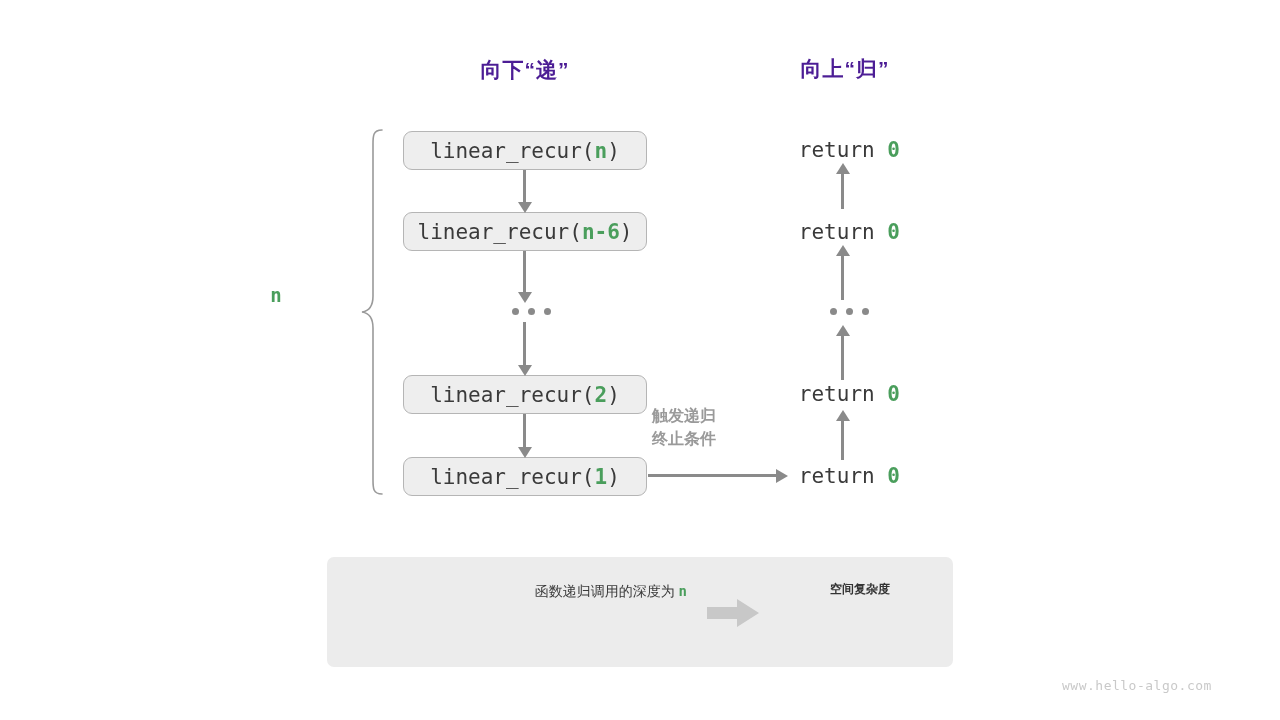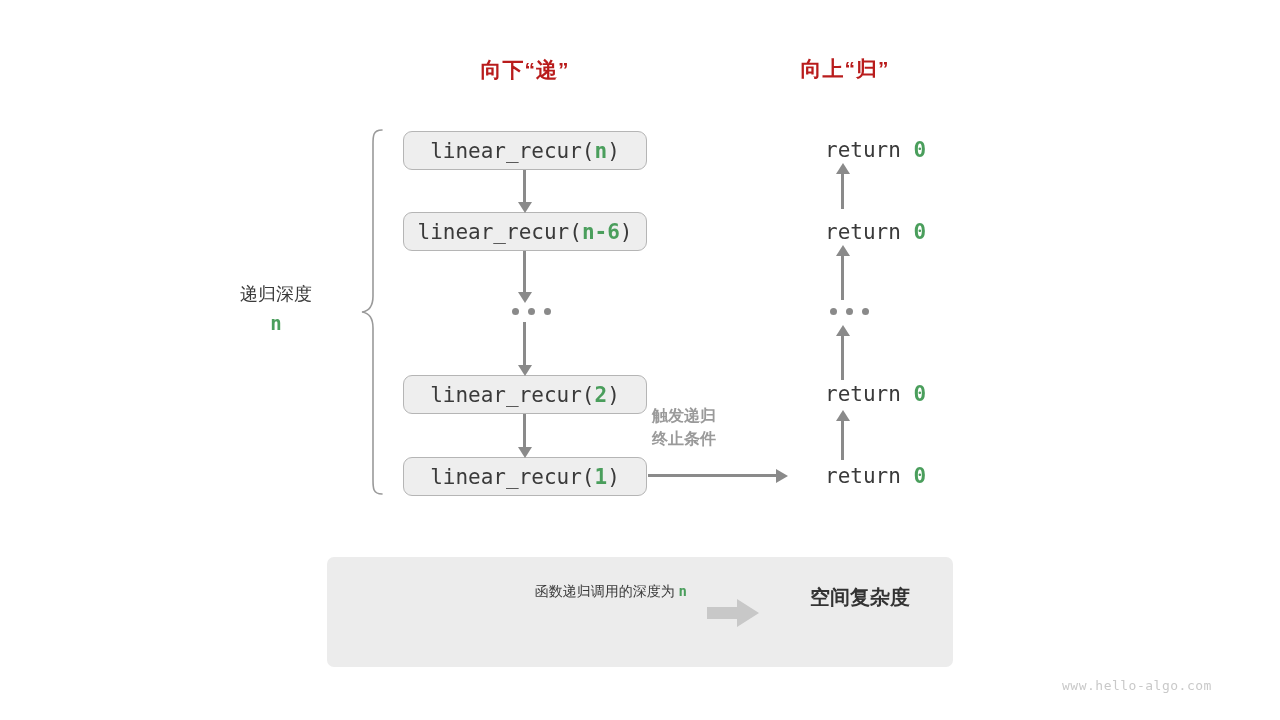--- a/index.html
+++ b/index.html
@@ -19,21 +19,21 @@
     width: 1280px;
     height: 720px;
   }
 
   .abs { position: absolute; }
 
   
   .col-header {
     font-size: 21px;
     font-weight: bold;
-    color: #b91c1c;
+    color: #4c1d95;
     white-space: nowrap;
     text-align: center;
     letter-spacing: 1px;
   }
   #hdr-down { left: 400px; top: 56px; width: 250px; }
   #hdr-up   { left: 720px; top: 55px; width: 250px; }
 
   
   .call-box {
     width: 244px;
@@ -138,22 +138,21 @@
   #up4 .shaft { height: 41px; }
 
   
   .ret {
     left: 788px;
     width: 112px;
     font-family: "DejaVu Sans Mono", "Liberation Mono", monospace;
     font-size: 21px;
     color: #3a3a3a;
     white-space: nowrap;
-    text-align: left;
-    margin-left: 37px;
+    text-align: right;
   }
   .ret .val { color: #4a9e5c; font-weight: bold; }
 
   #ret1 { top: 138px; }
   #ret2 { top: 220px; }
   #ret3 { top: 382px; }
   #ret4 { top: 464px; }
 
   
   #h-arrow {
@@ -259,21 +258,21 @@
     position: absolute;
     left: 445px;
     top: 22px;
     width: 176px;
     text-align: center;
     line-height: 1.8;
     white-space: nowrap;
   }
   #summary-right .title {
     display: block;
-    font-size: 20px;
+    font-size: 12px;
     font-weight: bold;
     color: #333333;
   }
   #summary-right .value {
     display: block;
     font-size: 20px;
     font-weight: bold;
     color: #1f8fd8;
   }
   #summary-right .value .mono {
@@ -293,21 +292,20 @@
 </style>
 </head>
 <body>
 
 <div id="stage">
 
   <div class="abs col-header" id="hdr-down">向下“递”</div>
   <div class="abs col-header" id="hdr-up">向上“归”</div>
 
   <div class="abs" id="depth-label">
-    <span class="t1">递归深度</span>
     <span class="t2">n</span>
   </div>
 
   <div class="abs" id="brace">
     <svg width="24" height="368" viewBox="0 0 24 368" fill="none" xmlns="http://www.w3.org/2000/svg">
       <path d="M22 2 C13 2 13 8 13 16 L13 168 C13 178 9 183 2 184 C9 185 13 190 13 200 L13 352 C13 360 13 366 22 366" stroke="#9a9a9a" stroke-width="1.6" fill="none" stroke-linecap="round"></path>
     </svg>
   </div>
 
   <div class="abs call-box" id="box-n">

